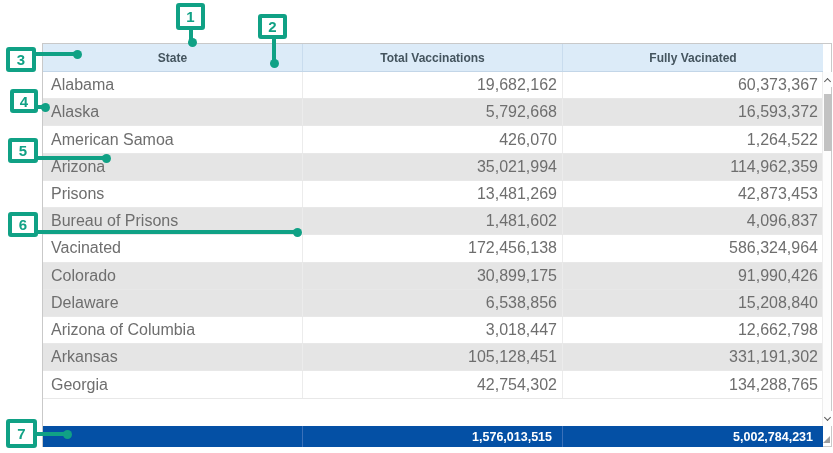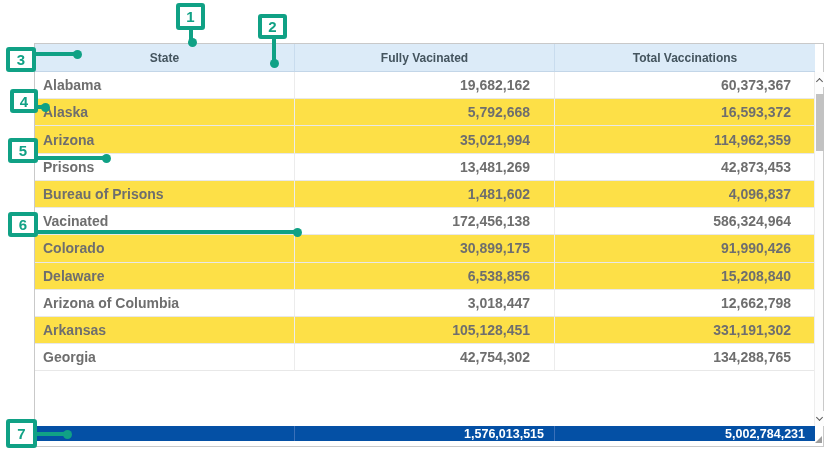--- a/index.html
+++ b/index.html
@@ -1,39 +1,39 @@
 <!DOCTYPE html>
 <html><head>
 <meta charset="utf-8">
 <style>
   * { margin:0; padding:0; box-sizing:border-box; }
   html,body { width:833px; height:453px; background:#ffffff; overflow:hidden;
               font-family:"Liberation Sans", sans-serif; }
   .stage { position:relative; width:833px; height:453px; background:#fff; }
 
   
-  .tablewrap { position:absolute; left:34px; top:43px; width:790px; height:404px;
+  .tablewrap { position:absolute; left:42px; top:43px; width:790px; height:404px;
                border:1px solid #c9c9c9; background:#fff; }
   .thead { display:flex; height:28px; width:780px; background:#dcebf8;
            border-bottom:1px solid #c3d6e8; }
   .th { display:flex; align-items:center; justify-content:center;
         font-size:12px; font-weight:bold; color:#44545e; border-right:1px solid #c9dcee; }
   .th:last-child { border-right:none; }
   .c-state { width:260px; } .c-fully { width:260px; } .c-total { width:260px; }
 
   .tbody { position:relative; width:780px; height:354px; }
   .tr { display:flex; height:27.23px; border-bottom:1px solid #e8e8e8; background:#fff; }
-  .tr.alt { background:#fde047; }
-  .td { display:flex; align-items:center; font-size:14px; color:#6e6e6e;
-        border-right:1px solid #ececec; overflow:hidden;font-weight:bold; }
+  .tr.alt { background:#e5e5e5; }
+  .td { display:flex; align-items:center; font-size:16px; color:#6e6e6e;
+        border-right:1px solid #ececec; overflow:hidden; }
   .td:last-child { border-right:none; }
   .td.name { padding-left:8px; justify-content:flex-start; }
-  .td.num  { padding-right:24px; justify-content:flex-end;text-align:center; }
+  .td.num  { padding-right:5px; justify-content:flex-end;text-align:center; }
 
-  .tfoot { display:flex; height:15px; width:780px; background:#0450a5; }
+  .tfoot { display:flex; height:21px; width:780px; background:#0450a5; }
   .tf { display:flex; align-items:center; justify-content:flex-end; padding-right:10px;
         font-size:12.5px; font-weight:bold; color:#ffffff; border-right:1px solid #3a70b9; }
   .tf:last-child { border-right:none; }
 
   
   .sbar { position:absolute; right:0; top:28px; width:9px; height:354px; background:#fdfdfd;
           border-left:1px solid #ededed; }
   .sb-btn { position:absolute; left:0; width:9px; height:15px; display:flex;
             align-items:center; justify-content:center; background:#fdfdfd; }
   .sb-up { top:0; } .sb-down { bottom:0; }
@@ -56,34 +56,39 @@
 </style>
 </head>
 <body>
 
 <div class="stage">
 
   <div class="tablewrap">
 
     <div class="thead">
       <div class="th c-state">State</div>
+      <div class="th c-total">Total Vaccinations</div>
       <div class="th c-fully">Fully Vacinated</div>
-      <div class="th c-total">Total Vaccinations</div>
     </div>
 
     <div class="tbody">
       <div class="tr">
         <div class="td name c-state">Alabama</div>
         <div class="td num c-fully">19,682,162</div>
         <div class="td num c-total">60,373,367</div>
       </div>
       <div class="tr alt">
         <div class="td name c-state">Alaska</div>
         <div class="td num c-fully">5,792,668</div>
         <div class="td num c-total">16,593,372</div>
+      </div>
+      <div class="tr">
+        <div class="td name c-state">American Samoa</div>
+        <div class="td num c-fully">426,070</div>
+        <div class="td num c-total">1,264,522</div>
       </div>
       <div class="tr alt">
         <div class="td name c-state">Arizona</div>
         <div class="td num c-fully">35,021,994</div>
         <div class="td num c-total">114,962,359</div>
       </div>
       <div class="tr">
         <div class="td name c-state">Prisons</div>
         <div class="td num c-fully">13,481,269</div>
         <div class="td num c-total">42,873,453</div>

